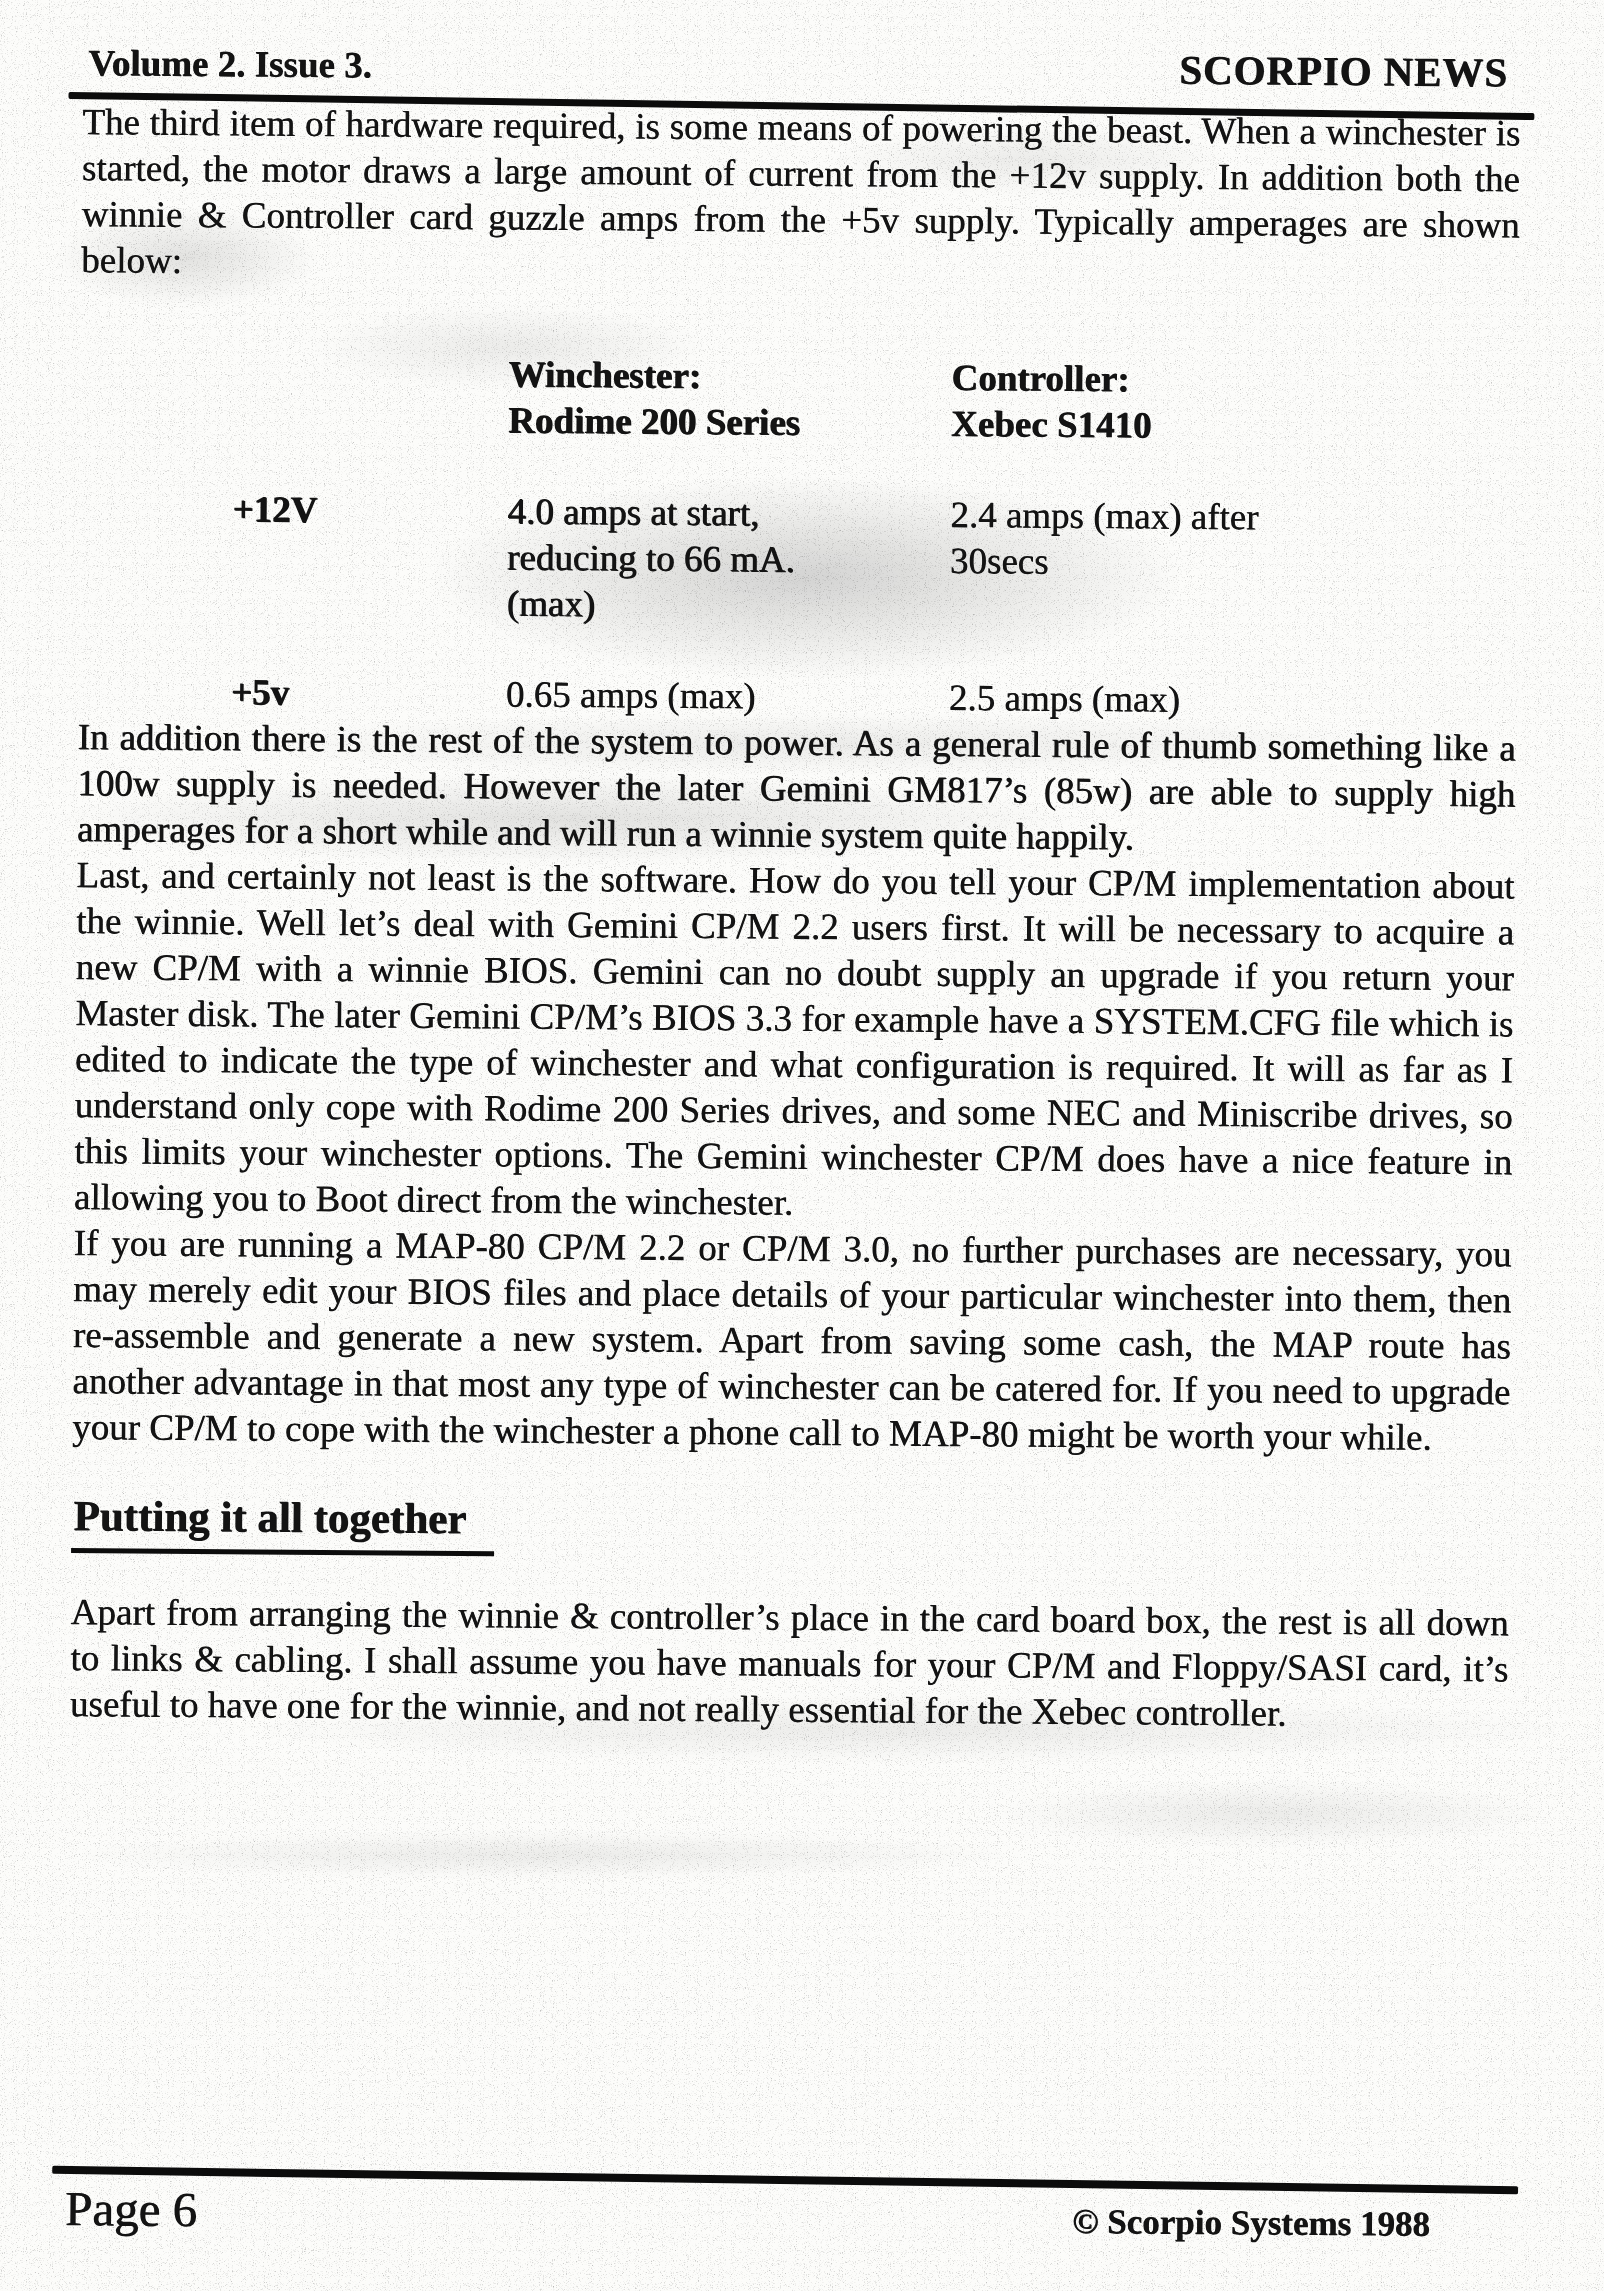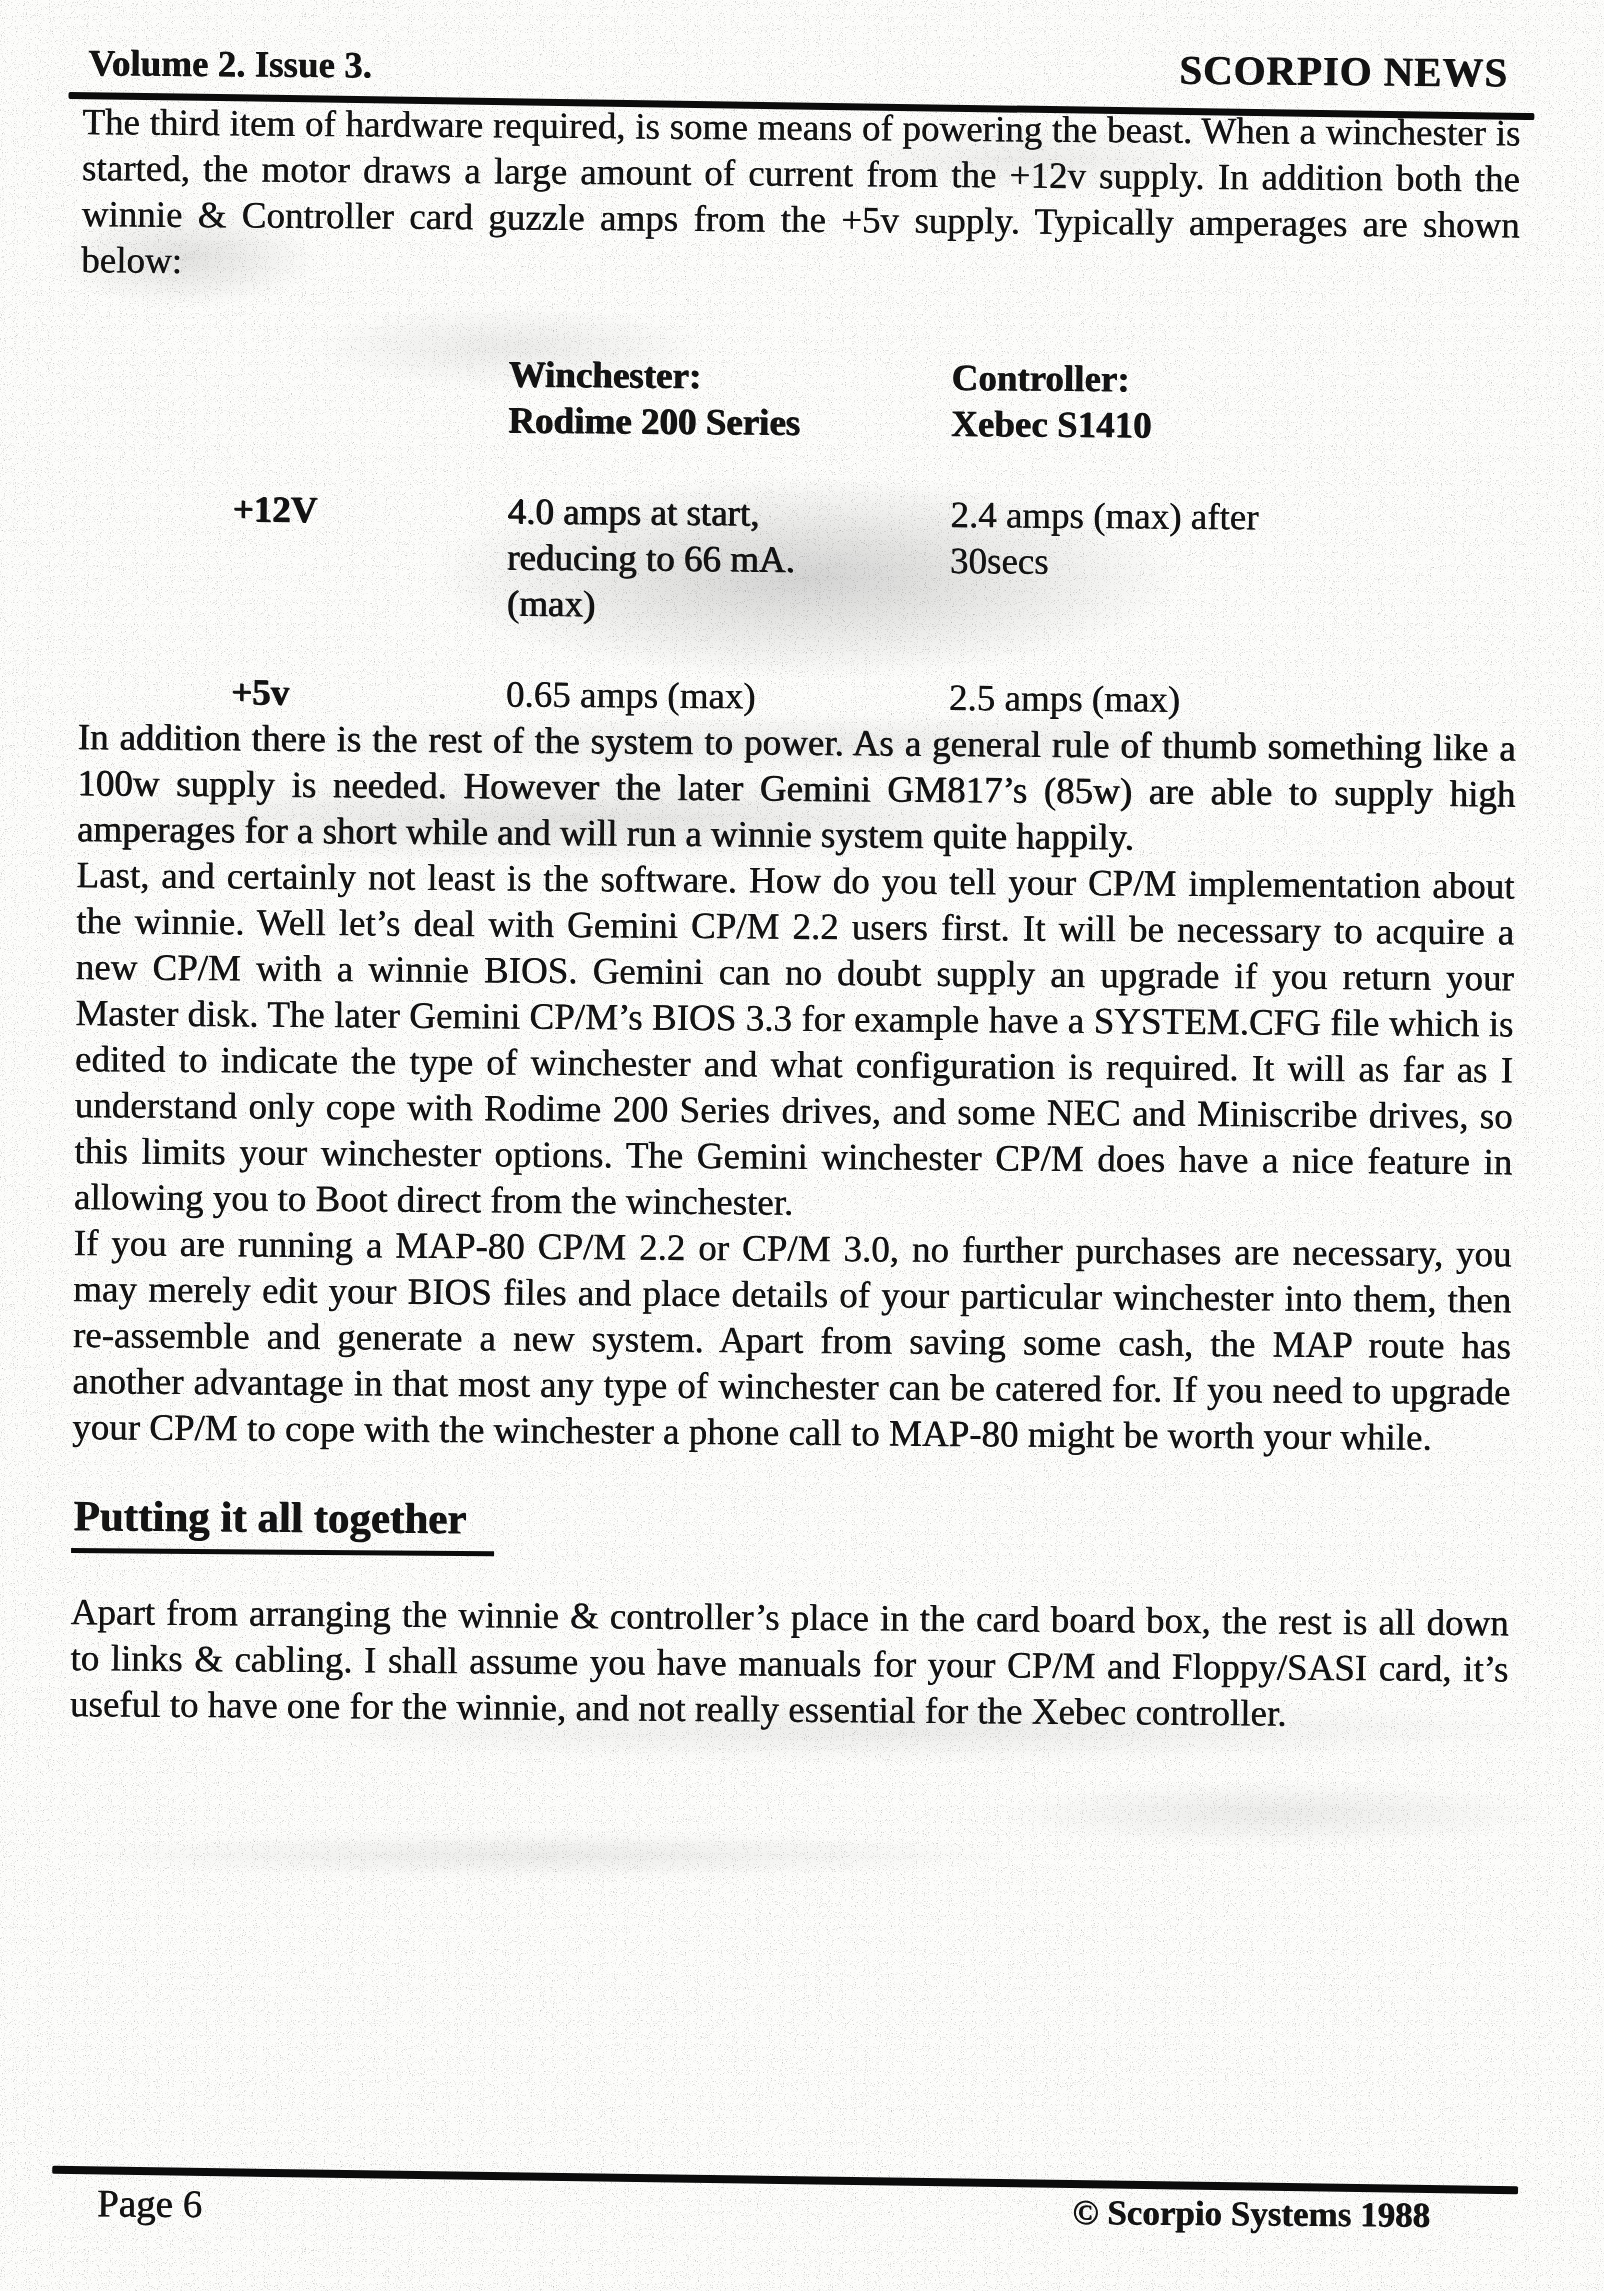--- a/index.html
+++ b/index.html
@@ -129,23 +129,22 @@
     transform: rotate(0.35deg);
     transform-origin: 0 50%;
   }
   .footer-row {
     display: flex;
     justify-content: space-between;
     align-items: baseline;
     padding: 5.6px 88px 0 13px;
   }
   .footer-page {
-    font-size: 39px;
+    font-size: 49px;
     text-shadow: 0.7px 0.4px 0 currentColor;
-    margin-left: 32px;
   }
   .footer-copy {
     font-size: 35px;
     font-weight: bold;
     text-shadow: 0.6px 0.4px 0 currentColor;
   }
 
   
   .smudge {
     position: absolute;

